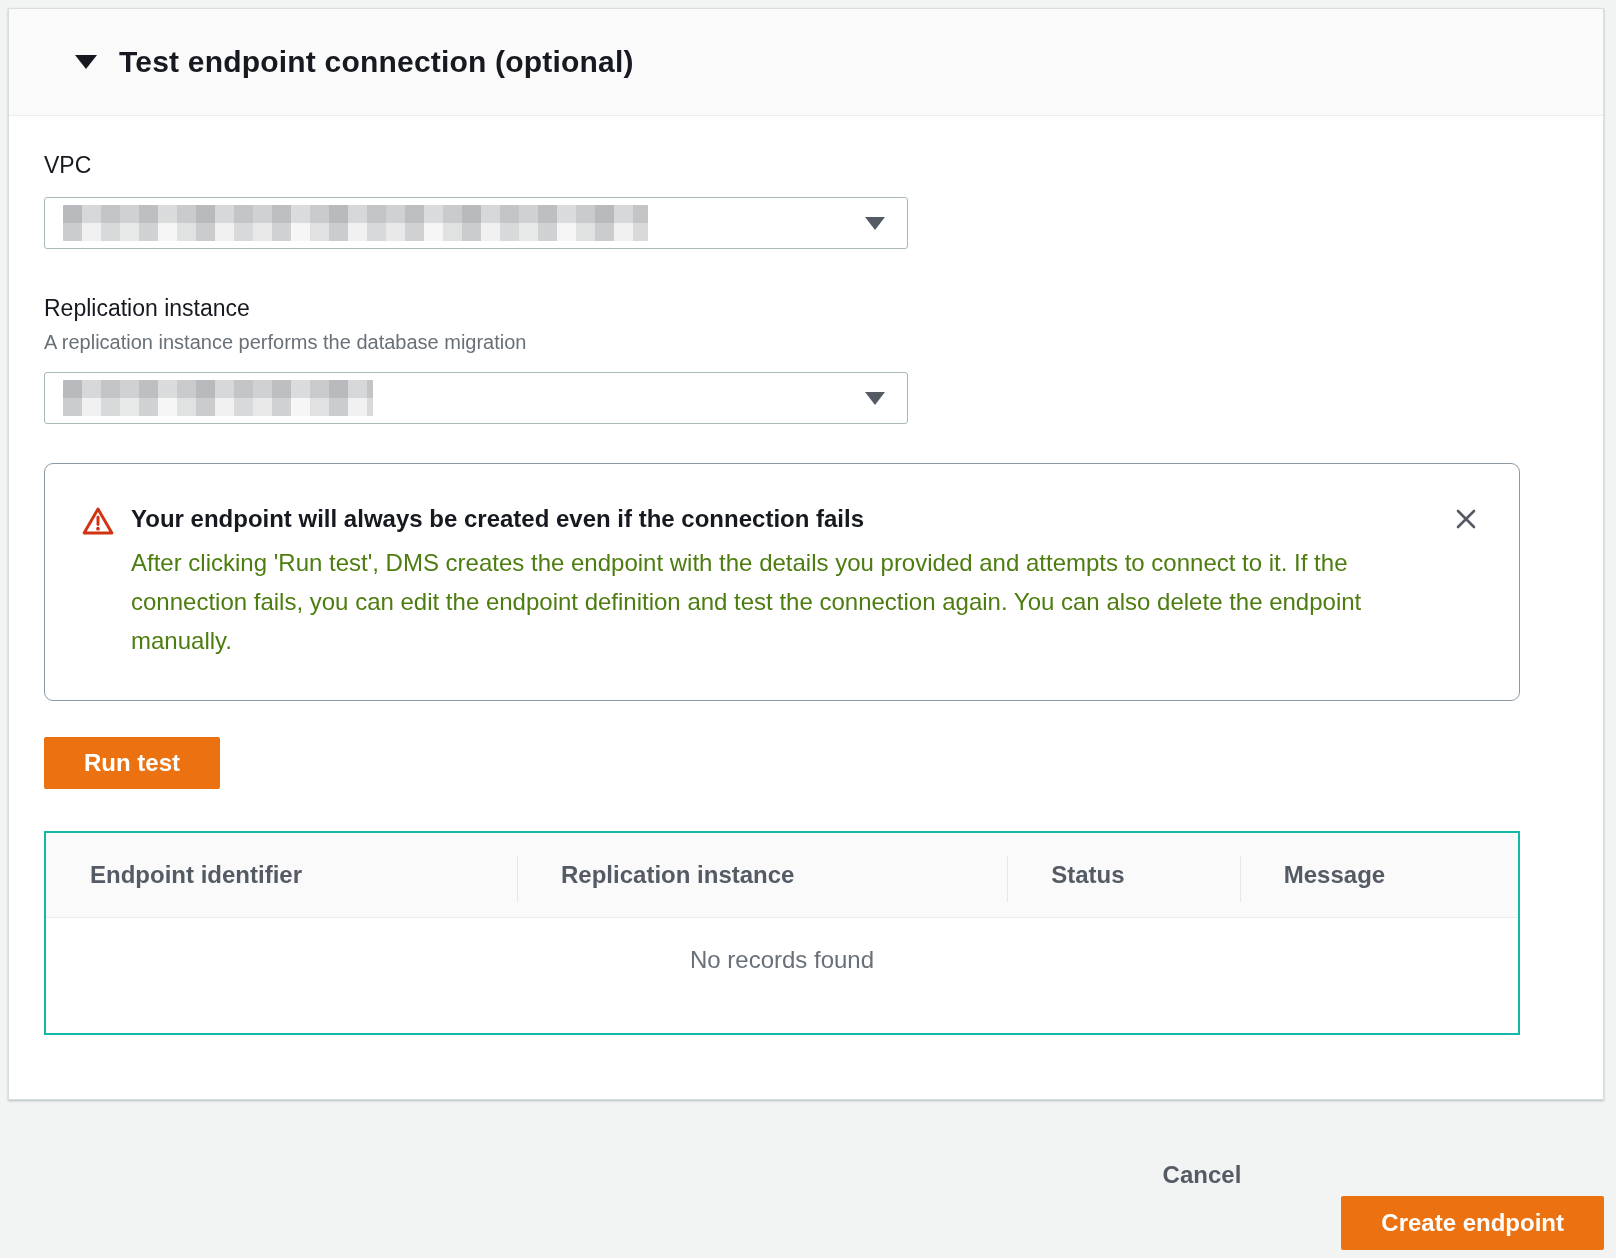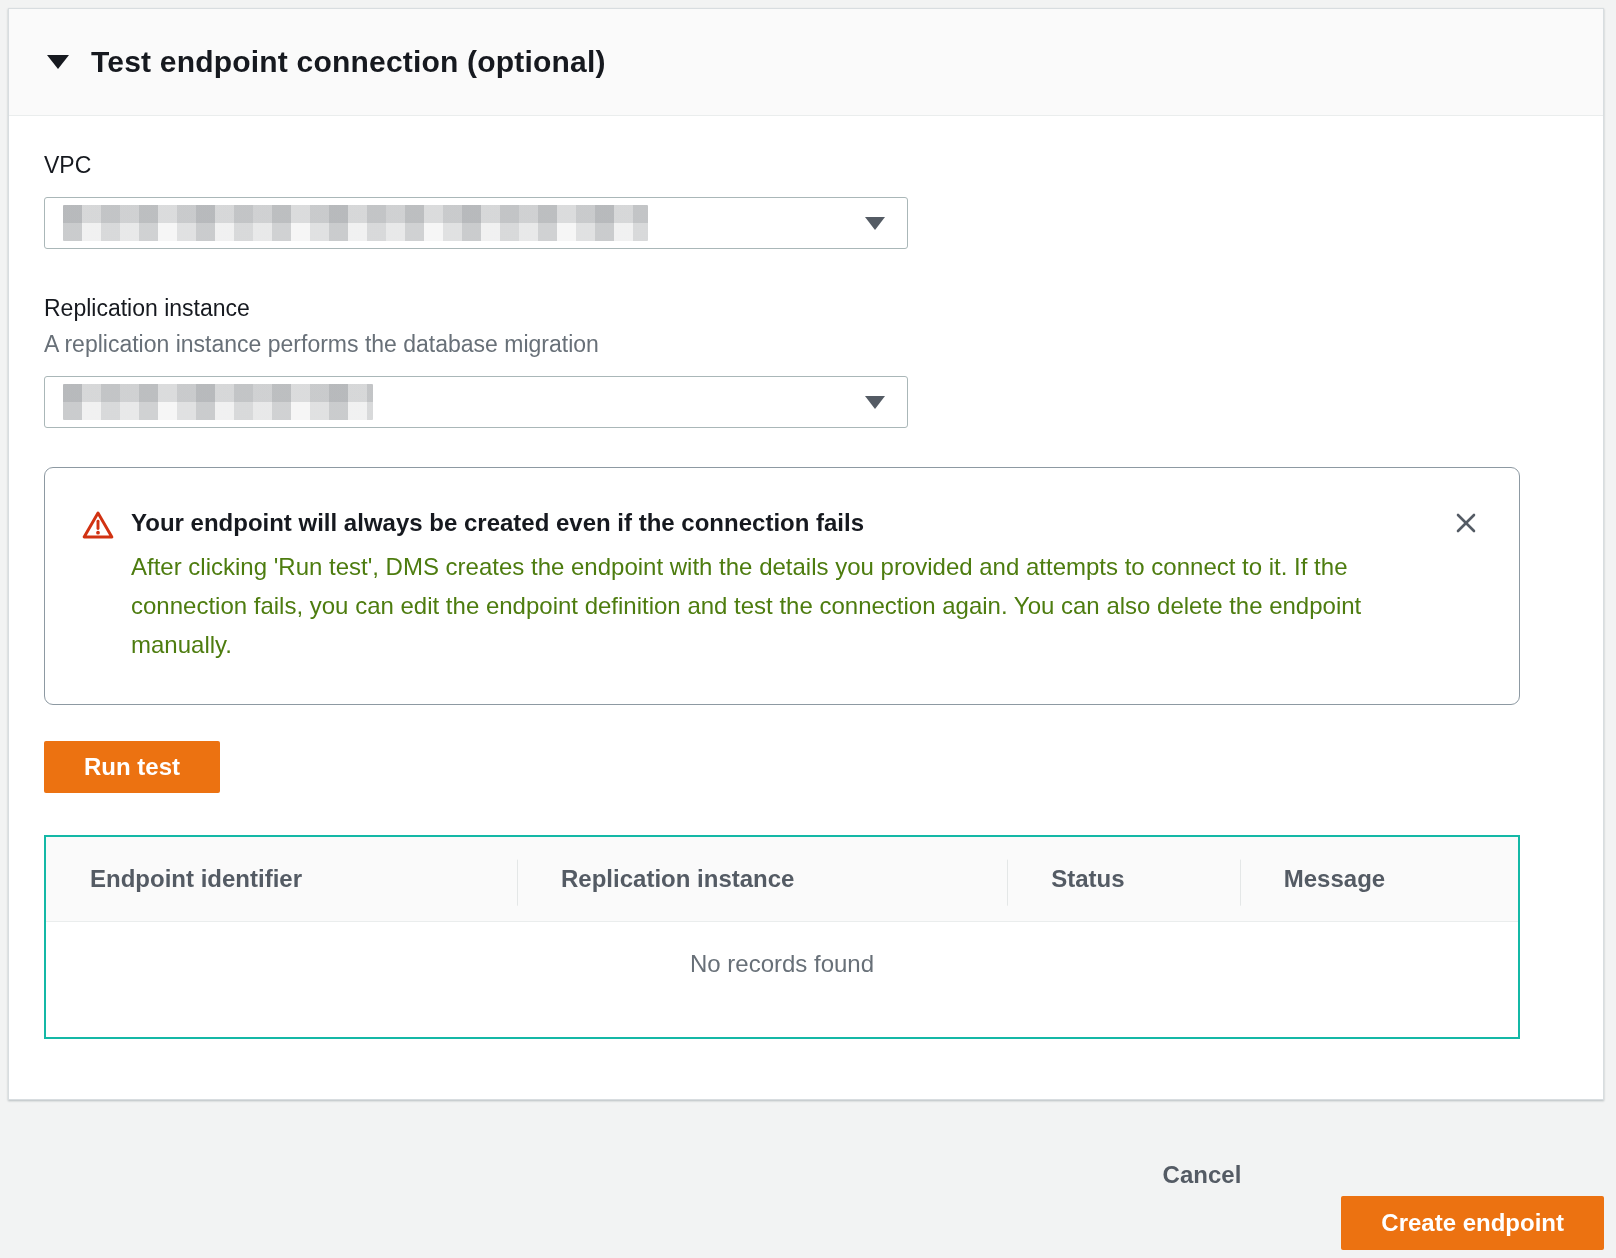--- a/index.html
+++ b/index.html
@@ -20,21 +20,21 @@
     background: #ffffff;
     border: 1px solid #d8dde0;
     box-shadow: 0 1px 2px 0 rgba(0,28,36,0.25);
   }
   .panel-header {
     height: 107px;
     background: #fafafa;
     border-bottom: 1px solid #eaeded;
     display: flex;
     align-items: center;
-    padding-left: 38px;
+    padding-left: 66px;
     cursor: pointer;
   }
   .caret-down {
     width: 0; height: 0;
     border-left: 11px solid transparent;
     border-right: 11px solid transparent;
     border-top: 14px solid #16191f;
     margin-right: 22px;
     flex: none;
   }
@@ -46,21 +46,21 @@
   }
   .panel-body { padding: 36px 83px 0 35px; }
 
   
   .field-label {
     display: block;
     font-size: 23px;
     color: #16191f;
   }
   .field-desc {
-    font-size: 23px;
+    font-size: 20px;
     color: #687078;
     margin-top: 9px;
   }
   .select {
     margin-top: 18px;
     width: 864px;
     height: 52px;
     background: #ffffff;
     border: 1px solid #aab7b8;
     border-radius: 3px;

